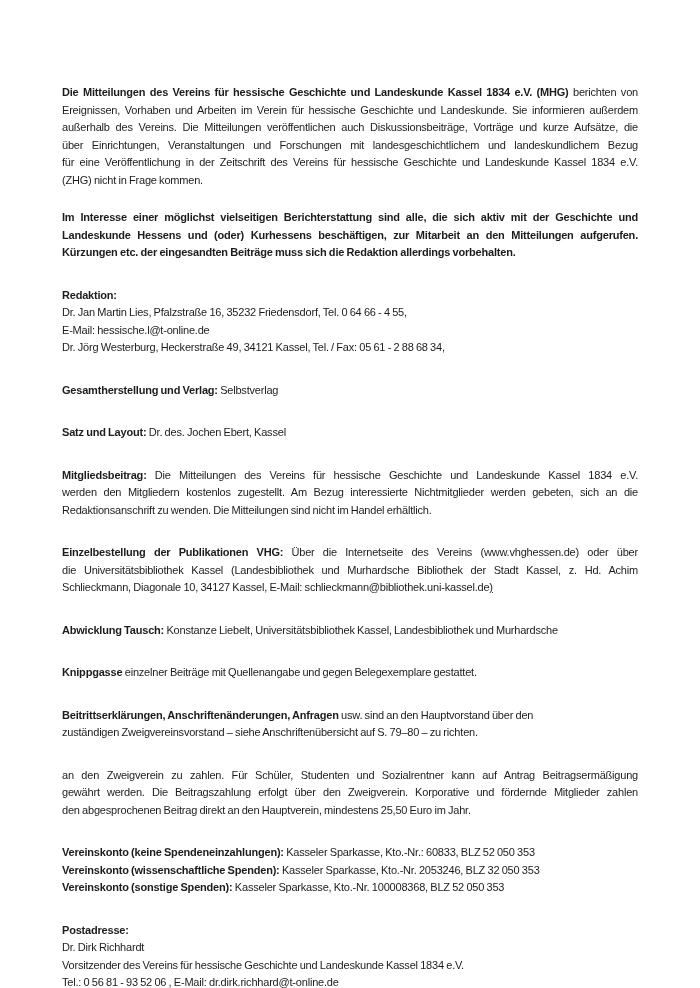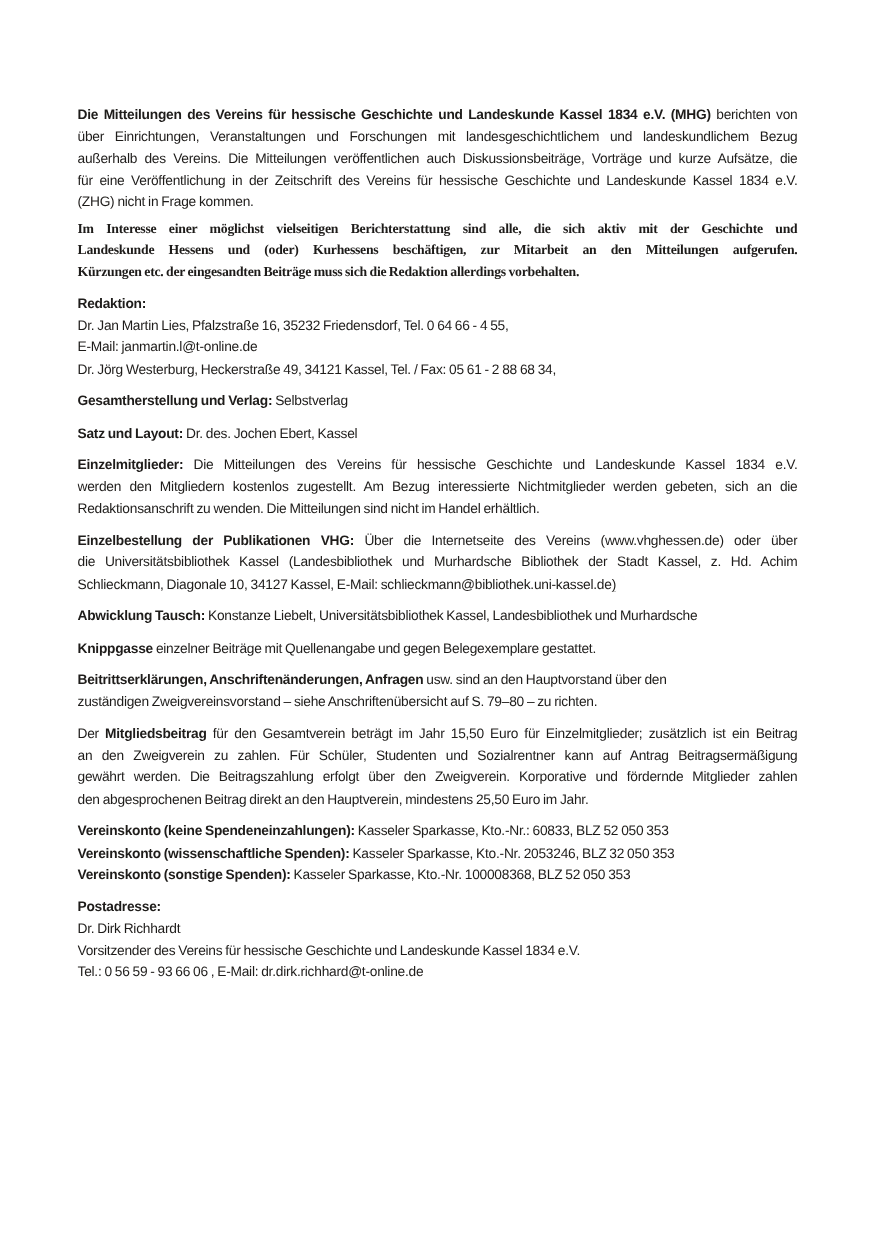--- a/index.html
+++ b/index.html
@@ -2,93 +2,93 @@
 <html><head>
 <meta charset="utf-8">
 <style>
   html,body{margin:0;padding:0;background:#ffffff;}
   .page{
     width:700px;height:988px;background:#ffffff;overflow:hidden;
     font-family:"Liberation Sans",sans-serif;color:#1e1c1a;
     position:relative;box-sizing:border-box;
   }
   .content{padding:84px 62px 0 62px;}
-  .block{margin-top:8px;}
+  .block{margin-top:25px;}
   .block:first-child{margin-top:0;}
-  .block.cont{margin-top:3px;font-family:Liberation Serif, serif;}
+  .block.cont{margin-top:20px;}
   .line{
     height:17.5px;line-height:17.5px;font-size:11px;
     letter-spacing:-0.2px;word-spacing:-0.5px;
     overflow:hidden;white-space:nowrap;
   }
   .line.j{text-align:justify;white-space:normal;}
   .line.j::after{content:"";display:inline-block;width:100%;height:0;}
   .b{font-weight:bold;}
   .u{text-decoration:underline;}
 </style>
 </head>
 <body>
 
 <div class="page" style="background: rgb(255, 255, 255); color: rgb(30, 28, 26);">
   <div class="content">
       <div class="block">
         <div class="line j"><span class="b">Die Mitteilungen des Vereins für hessische Geschichte und Landeskunde Kassel 1834 e.V. (MHG)</span><span> berichten von</span></div>
+        <div class="line j"><span>Ereignissen, Vorhaben und Arbeiten im Verein für hessische Geschichte und Landeskunde. Sie informieren außerdem</span></div>
+        <div class="line j"><span>außerhalb des Vereins. Die Mitteilungen veröffentlichen auch Diskussionsbeiträge, Vorträge und kurze Aufsätze, die</span></div>
         <div class="line j"><span>über Einrichtungen, Veranstaltungen und Forschungen mit landesgeschichtlichem und landeskundlichem Bezug</span></div>
-        <div class="line j"><span>außerhalb des Vereins. Die Mitteilungen veröffentlichen auch Diskussionsbeiträge, Vorträge und kurze Aufsätze, die</span></div>
         <div class="line j"><span>für eine Veröffentlichung in der Zeitschrift des Vereins für hessische Geschichte und Landeskunde Kassel 1834 e.V.</span></div>
         <div class="line"><span>(ZHG) nicht in Frage kommen.</span></div>
       </div>
       <div class="block cont">
         <div class="line j"><span class="b">Im Interesse einer möglichst vielseitigen Berichterstattung sind alle, die sich aktiv mit der Geschichte und</span></div>
         <div class="line j"><span class="b">Landeskunde Hessens und (oder) Kurhessens beschäftigen, zur Mitarbeit an den Mitteilungen aufgerufen.</span></div>
         <div class="line"><span class="b">Kürzungen etc. der eingesandten Beiträge muss sich die Redaktion allerdings vorbehalten.</span></div>
       </div>
       <div class="block">
         <div class="line"><span class="b">Redaktion:</span></div>
         <div class="line"><span>Dr. Jan Martin Lies, Pfalzstraße 16, 35232 Friedensdorf, Tel. 0 64 66 - 4 55,</span></div>
-        <div class="line"><span>E-Mail: janmartin.l@t-online.de</span></div>
+        <div class="line"><span>E-Mail: hessische.l@t-online.de</span></div>
         <div class="line"><span>Dr. Jörg Westerburg, Heckerstraße 49, 34121 Kassel, Tel. / Fax: 05 61 - 2 88 68 34,</span></div>
       </div>
       <div class="block">
         <div class="line"><span class="b">Gesamtherstellung und Verlag:</span><span> Selbstverlag</span></div>
       </div>
       <div class="block">
         <div class="line"><span class="b">Satz und Layout:</span><span> Dr. des. Jochen Ebert, Kassel</span></div>
       </div>
       <div class="block">
-        <div class="line j"><span class="b">Einzelmitglieder:</span><span> Die Mitteilungen des Vereins für hessische Geschichte und Landeskunde Kassel 1834 e.V.</span></div>
+        <div class="line j"><span class="b">Mitgliedsbeitrag:</span><span> Die Mitteilungen des Vereins für hessische Geschichte und Landeskunde Kassel 1834 e.V.</span></div>
         <div class="line j"><span>werden den Mitgliedern kostenlos zugestellt. Am Bezug interessierte Nichtmitglieder werden gebeten, sich an die</span></div>
         <div class="line"><span>Redaktionsanschrift zu wenden. Die Mitteilungen sind nicht im Handel erhältlich.</span></div>
       </div>
       <div class="block">
         <div class="line j"><span class="b">Einzelbestellung der Publikationen VHG:</span><span> Über die Internetseite des Vereins (www.vhghessen.de) oder über</span></div>
         <div class="line j"><span>die Universitätsbibliothek Kassel (Landesbibliothek und Murhardsche Bibliothek der Stadt Kassel, z. Hd. Achim</span></div>
         <div class="line"><span>Schlieckmann, Diagonale 10, 34127 Kassel, E-Mail: schlieckmann@bibliothek.uni-kassel.de</span><span class="u">)</span></div>
       </div>
       <div class="block">
         <div class="line"><span class="b">Abwicklung Tausch:</span><span> Konstanze Liebelt, Universitätsbibliothek Kassel, Landesbibliothek und Murhardsche</span></div>
       </div>
       <div class="block">
         <div class="line"><span class="b">Knippgasse</span><span> einzelner Beiträge mit Quellenangabe und gegen Belegexemplare gestattet.</span></div>
       </div>
       <div class="block">
         <div class="line"><span class="b">Beitrittserklärungen, Anschriftenänderungen, Anfragen</span><span> usw. sind an den Hauptvorstand über den</span></div>
         <div class="line"><span>zuständigen Zweigvereinsvorstand – siehe Anschriftenübersicht auf S. 79–80 – zu richten.</span></div>
       </div>
       <div class="block">
-        <div class="line j"><span>Der </span><span class="b">Mitgliedsbeitrag</span><span> für den Gesamtverein beträgt im Jahr 15,50 Euro für Einzelmitglieder; zusätzlich ist ein Beitrag</span></div>
         <div class="line j"><span>an den Zweigverein zu zahlen. Für Schüler, Studenten und Sozialrentner kann auf Antrag Beitragsermäßigung</span></div>
         <div class="line j"><span>gewährt werden. Die Beitragszahlung erfolgt über den Zweigverein. Korporative und fördernde Mitglieder zahlen</span></div>
         <div class="line"><span>den abgesprochenen Beitrag direkt an den Hauptverein, mindestens 25,50 Euro im Jahr.</span></div>
       </div>
       <div class="block">
         <div class="line"><span class="b">Vereinskonto (keine Spendeneinzahlungen):</span><span> Kasseler Sparkasse, Kto.-Nr.: 60833, BLZ 52 050 353</span></div>
         <div class="line"><span class="b">Vereinskonto (wissenschaftliche Spenden):</span><span> Kasseler Sparkasse, Kto.-Nr. 2053246, BLZ 32 050 353</span></div>
         <div class="line"><span class="b">Vereinskonto (sonstige Spenden):</span><span> Kasseler Sparkasse, Kto.-Nr. 100008368, BLZ 52 050 353</span></div>
       </div>
       <div class="block">
         <div class="line"><span class="b">Postadresse:</span></div>
         <div class="line"><span>Dr. Dirk Richhardt</span></div>
         <div class="line"><span>Vorsitzender des Vereins für hessische Geschichte und Landeskunde Kassel 1834 e.V.</span></div>
-        <div class="line"><span>Tel.: 0 56 59 - 93 66 06 , E-Mail: dr.dirk.richhard@t-online.de</span></div>
+        <div class="line"><span>Tel.: 0 56 81 - 93 52 06 , E-Mail: dr.dirk.richhard@t-online.de</span></div>
       </div>
     </div>
 </div>
 
 </body></html>

